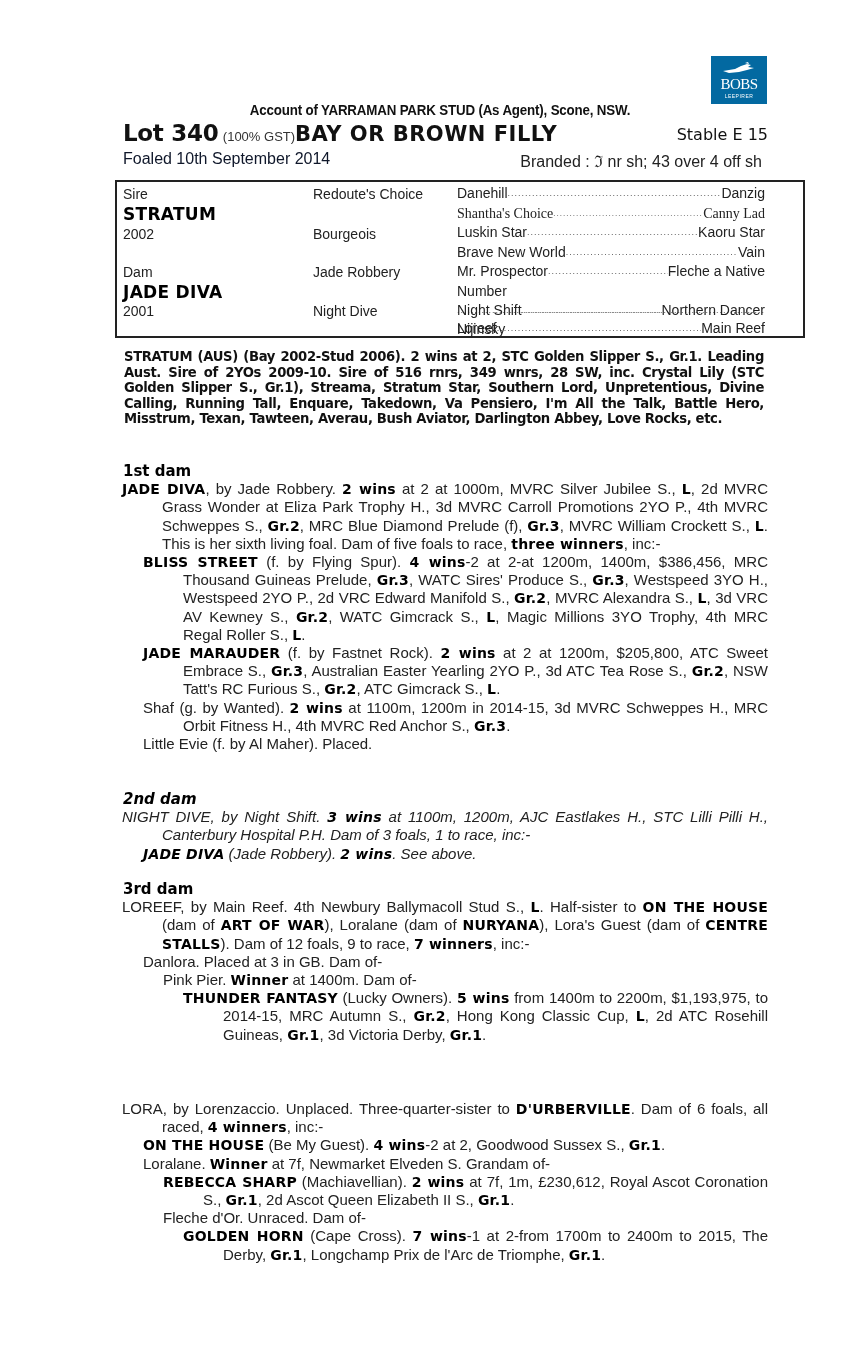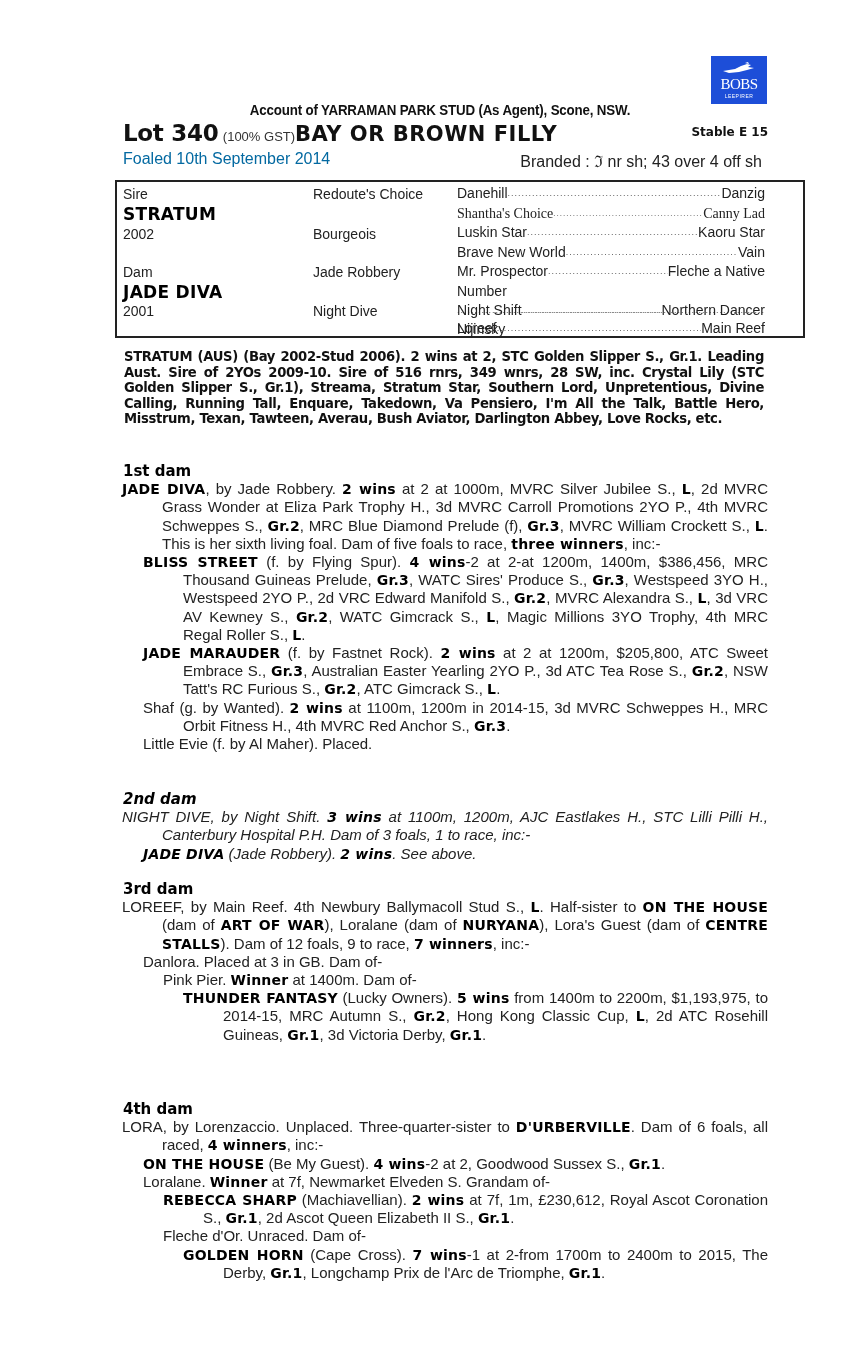--- a/index.html
+++ b/index.html
@@ -1,27 +1,27 @@
 <!DOCTYPE html>
 <html><head>
 <meta charset="utf-8">
 <style>
   html, body { margin:0; padding:0; background:#ffffff; }
   body { width:860px; height:1356px; position:relative; color:#111; font-family:"Liberation Sans", sans-serif; overflow:hidden; }
-  .logo { position:absolute; left:711px; top:56px; width:56px; height:48px; background:#1d4ed8; color:#fff; text-align:center; }
+  .logo { position:absolute; left:711px; top:56px; width:56px; height:48px; background:#0369a1; color:#fff; text-align:center; }
   .logo .bird { position:absolute; left:10px; top:6px; width:36px; height:14px; }
   .logo .bobs { position:absolute; left:0; right:0; top:20px; font-family:"Liberation Serif", serif; font-size:15px; letter-spacing:-0.5px; line-height:16px; }
   .logo .sub { position:absolute; left:0; right:0; top:37px; font-size:5px; letter-spacing:0.5px; }
   .account { position:absolute; left:0; width:880px; top:101px; text-align:center; font-weight:bold; font-size:15.5px; transform:scaleX(0.86); transform-origin:440px 0; letter-spacing:-0.2px; }
   .lotline { position:absolute; left:123px; top:120px; width:645px; height:28px; white-space:nowrap; }
   .lot { font-weight:900; font-size:23px; font-family:"DejaVu Sans", sans-serif; letter-spacing:-0.3px; }
   .gst { font-size:13px; color:#333; }
   .desc { font-weight:900; font-size:21px; font-family:"DejaVu Sans", sans-serif; letter-spacing:0.5px; }
-  .stable { position:absolute; right:0; top:5px; font-weight:700; font-size:12px; font-family:"DejaVu Sans", sans-serif; }
-  .foaled { position:absolute; left:123px; top:150px; font-size:16px; color:#0369a1; }
+  .stable { position:absolute; right:0; top:5px; font-weight:400; font-size:16px; font-family:"DejaVu Sans", sans-serif; }
+  .foaled { position:absolute; left:123px; top:150px; font-size:16px; color:#0f172a; }
   .branded { position:absolute; right:98px; top:150px; font-size:16px; color:#222; }
   .pedbox { position:absolute; left:115px; top:180px; width:690px; height:158px; border:2px solid #222; box-sizing:border-box; font-size:14px; color:#222; }
   .pedbox .cell { position:absolute; white-space:nowrap; line-height:18px; }
   .pedbox .big { font-weight:900; font-size:17px; font-family:"DejaVu Sans", sans-serif; color:#000; letter-spacing:0.3px; }
   .gg { position:absolute; left:340px; width:308px; display:flex; font-size:14px; line-height:19px; }
   .gg .n { white-space:nowrap; }
   .gg .d { flex:1; overflow:hidden; white-space:nowrap; color:#555; letter-spacing:1px; font-size:9px; line-height:19px; }
   .gg .d::before { content:"................................................................................................"; }
   .gg .s { white-space:nowrap; }
   .sireblurb { position:absolute; left:124px; top:349px; width:640px; font-weight:900; font-family:"DejaVu Sans", sans-serif; font-size:13.2px; line-height:15.6px; text-align:justify; letter-spacing:-0.35px; color:#111; }
@@ -125,21 +125,20 @@
       <div class="para" style="padding-left: 60px; margin-left: 0px;"><span class="b">JADE DIVA</span><span> (Jade Robbery). </span><span class="b">2 wins</span><span>. See above.</span></div>
     </div>
     <div class="section" style="top: 880px;">
       <div class="hd">3rd dam</div>
       <div class="para" style="padding-left: 40px; margin-left: -1px;"><span>LOREEF, by Main Reef. 4th Newbury Ballymacoll Stud S., </span><span class="b">L</span><span>. Half-sister to </span><span class="b">ON THE HOUSE</span><span> (dam of </span><span class="b">ART OF WAR</span><span>), Loralane (dam of </span><span class="b">NURYANA</span><span>), Lora's Guest (dam of </span><span class="b">CENTRE STALLS</span><span>). Dam of 12 foals, 9 to race, </span><span class="b">7 winners</span><span>, inc:-</span></div>
       <div class="para" style="padding-left: 60px; margin-left: 0px;"><span>Danlora. Placed at 3 in GB. Dam of-</span></div>
       <div class="para" style="padding-left: 80px; margin-left: 0px;"><span>Pink Pier. </span><span class="b">Winner</span><span> at 1400m. Dam of-</span></div>
       <div class="para" style="padding-left: 100px; margin-left: 0px;"><span class="b">THUNDER FANTASY</span><span> (Lucky Owners). </span><span class="b">5 wins</span><span> from 1400m to 2200m, $1,193,975, to 2014-15, MRC Autumn S., </span><span class="b">Gr.2</span><span>, Hong Kong Classic Cup, </span><span class="b">L</span><span>, 2d ATC Rosehill Guineas, </span><span class="b">Gr.1</span><span>, 3d Victoria Derby, </span><span class="b">Gr.1</span><span>.</span></div>
     </div>
     <div class="section" style="top: 1100px;">
-      <div class="hd">4th dam</div>
       <div class="para" style="padding-left: 40px; margin-left: -1px;"><span>LORA, by Lorenzaccio. Unplaced. Three-quarter-sister to </span><span class="b">D'URBERVILLE</span><span>. Dam of 6 foals, all raced, </span><span class="b">4 winners</span><span>, inc:-</span></div>
       <div class="para" style="padding-left: 60px; margin-left: 0px;"><span class="b">ON THE HOUSE</span><span> (Be My Guest). </span><span class="b">4 wins</span><span>-2 at 2, Goodwood Sussex S., </span><span class="b">Gr.1</span><span>.</span></div>
       <div class="para" style="padding-left: 60px; margin-left: 0px;"><span>Loralane. </span><span class="b">Winner</span><span> at 7f, Newmarket Elveden S. Grandam of-</span></div>
       <div class="para" style="padding-left: 80px; margin-left: 0px;"><span class="b">REBECCA SHARP</span><span> (Machiavellian). </span><span class="b">2 wins</span><span> at 7f, 1m, £230,612, Royal Ascot Coronation S., </span><span class="b">Gr.1</span><span>, 2d Ascot Queen Elizabeth II S., </span><span class="b">Gr.1</span><span>.</span></div>
       <div class="para" style="padding-left: 80px; margin-left: 0px;"><span>Fleche d'Or. Unraced. Dam of-</span></div>
       <div class="para" style="padding-left: 100px; margin-left: 0px;"><span class="b">GOLDEN HORN</span><span> (Cape Cross). </span><span class="b">7 wins</span><span>-1 at 2-from 1700m to 2400m to 2015, The Derby, </span><span class="b">Gr.1</span><span>, Longchamp Prix de l'Arc de Triomphe, </span><span class="b">Gr.1</span><span>.</span></div>
     </div>
   </div>
 
 </body></html>

